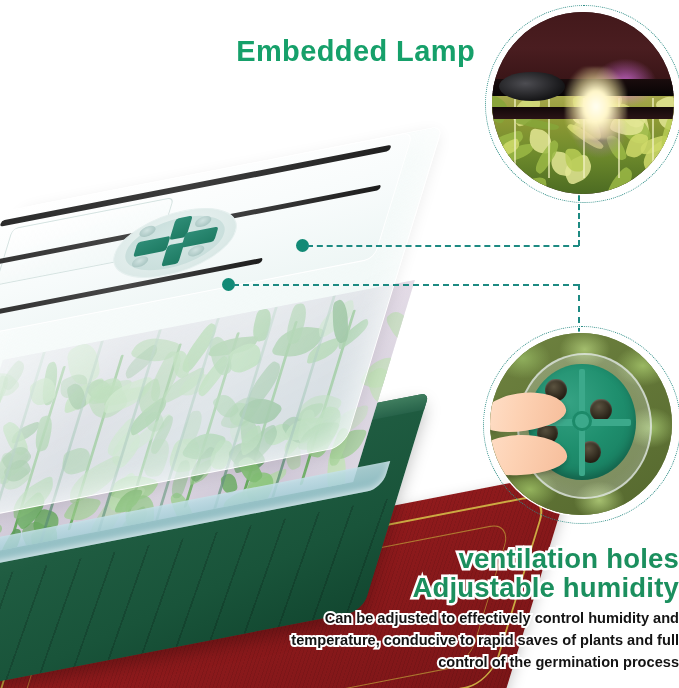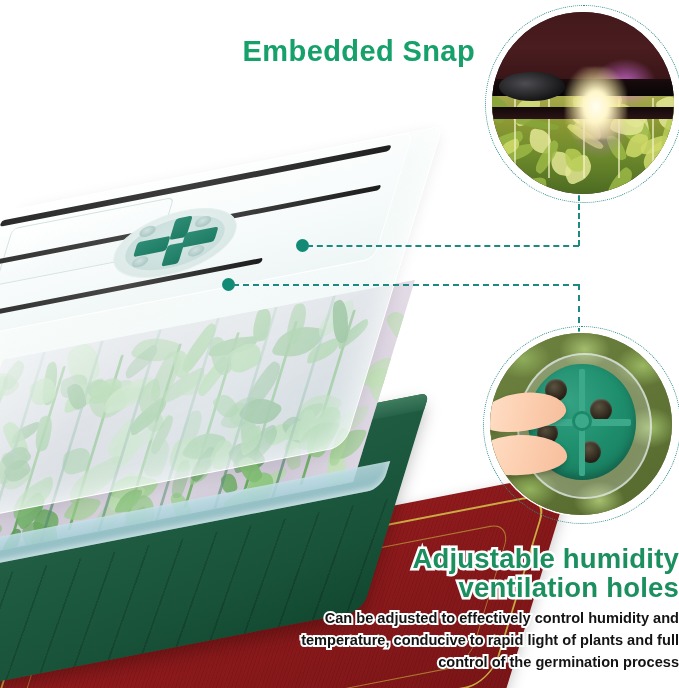--- a/index.html
+++ b/index.html
@@ -439,21 +439,21 @@
         <div class="vent-spoke" style="left:47%;top:56%;width:6%;height:40%;"></div>
         <div class="vent-spoke" style="left:4%;top:47%;width:40%;height:6%;"></div>
         <div class="vent-spoke" style="left:56%;top:47%;width:40%;height:6%;"></div>
         <div class="vent-hub"></div>
       </div>
       <div class="finger f1"></div>
       <div class="finger f2"></div>
     </div>
   </div>
 
-  <div class="headline-top">Embedded Snap</div>
+  <div class="headline-top">Embedded Lamp</div>
 
   <div class="headline-bottom">
+    <div>ventilation holes</div>
     <div>Adjustable humidity</div>
-    <div>ventilation holes</div>
   </div>
-  <div class="body-bottom">Can be adjusted to effectively control humidity and temperature, conducive to rapid light of plants and full control of the germination process</div>
+  <div class="body-bottom">Can be adjusted to effectively control humidity and temperature, conducive to rapid saves of plants and full control of the germination process</div>
 
 </div>
 
 </body></html>

